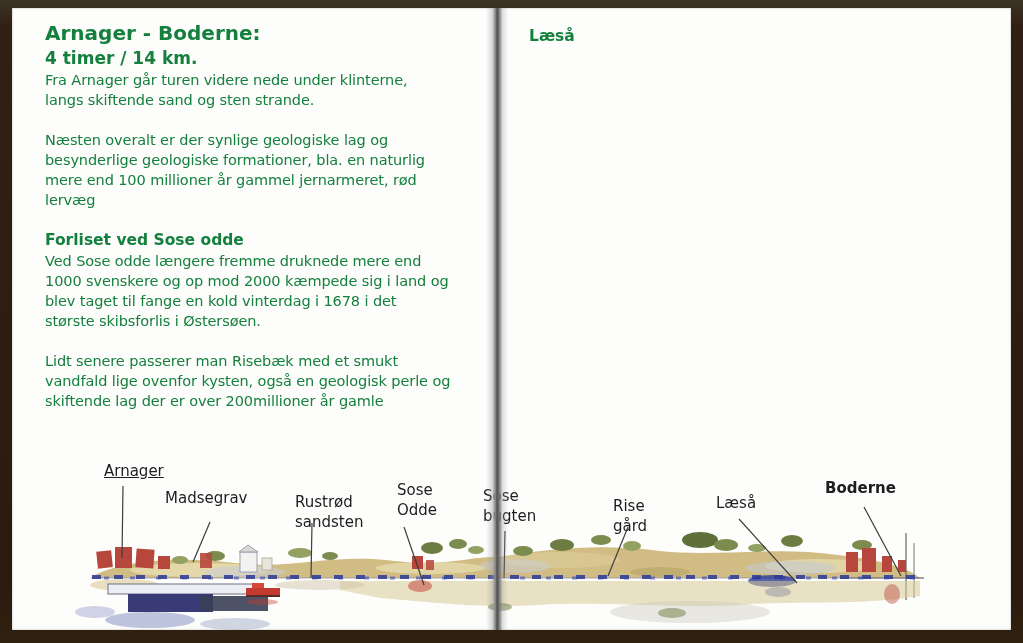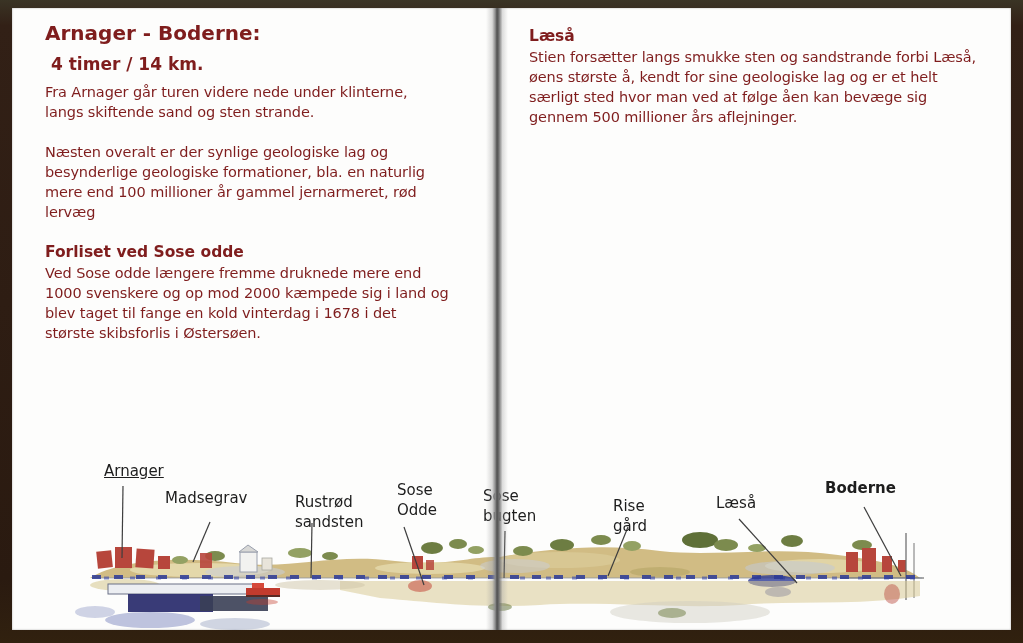--- a/index.html
+++ b/index.html
@@ -10,25 +10,25 @@
   }
   .frame {
     position:absolute; left:0; top:0; width:1023px; height:643px;
     background:linear-gradient(180deg,#3a3425 0%, #322016 4%, #2a1a10 90%, #31210f 100%);
   }
   .spread {
     position:absolute; left:12px; top:8px; width:999px; height:622px;
     background:#fdfdfc;
     box-shadow:inset 0 0 2px rgba(0,0,0,.35);
   }
-  .page-text { position:absolute; color:#7f1d1d; }
+  .page-text { position:absolute; color:#15803d; }
   .page-left  { left:33px;  top:12px; width:455px; }
   .page-right { left:517px; top:18px; width:492px; }
   h1.title { font-size:20px; line-height:26px; margin:0; font-weight:bold; }
-  .subtitle { font-size:17px; line-height:24px; margin:6px; font-weight:bold; }
+  .subtitle { font-size:17px; line-height:24px; margin:0; font-weight:bold; }
   .section-heading { font-size:15.5px; line-height:21px; margin:0; font-weight:bold; }
   .page-text p {
     font-size:14.5px; line-height:20px; margin:0 0 20px;
     white-space:pre-line; letter-spacing:-0.1px;
   }
   .page-text p:last-child { margin-bottom:0; }
 
   
   .gutter {
     position:absolute; left:486px; top:8px; width:22px; height:622px;
@@ -61,28 +61,27 @@
 langs skiftende sand og sten strande.</p>
     <p>Næsten overalt er der synlige geologiske lag og
 besynderlige geologiske formationer, bla. en naturlig
 mere end 100 millioner år gammel jernarmeret, rød
 lervæg</p>
     <div class="section-heading">Forliset ved Sose odde</div>
     <p>Ved Sose odde længere fremme druknede mere end
 1000 svenskere og op mod 2000 kæmpede sig i land og
 blev taget til fange en kold vinterdag i 1678 i det
 største skibsforlis i Østersøen.</p>
+    <p>Lidt senere passerer man Risebæk med et smukt
+vandfald lige ovenfor kysten, også en geologisk perle og
+skiftende lag der er over 200millioner år gamle</p>
   </div>
 
   <div class="page-text page-right">
     <div class="section-heading">Læså</div>
-    <p>Stien forsætter langs smukke sten og sandstrande forbi Læså,
-øens største å, kendt for sine geologiske lag og er et helt
-særligt sted hvor man ved at følge åen kan bevæge sig
-gennem 500 millioner års aflejninger.</p>
   </div>
 
 </div>
 
 <div class="pano-layer" id="pano-layer">
   <svg class="pano-svg" id="pano-svg" width="1023" height="643" viewBox="0 0 1023 643">
 
     <path d="M90 578 C 115 562, 170 555, 235 563 C 295 570, 330 553, 395 561
              C 448 567, 468 556, 500 557 C 545 549, 600 543, 660 551
              C 715 557, 775 546, 838 555 C 878 560, 905 566, 920 578 L 90 578 Z" fill="#c9b06f" opacity="0.85"></path>

